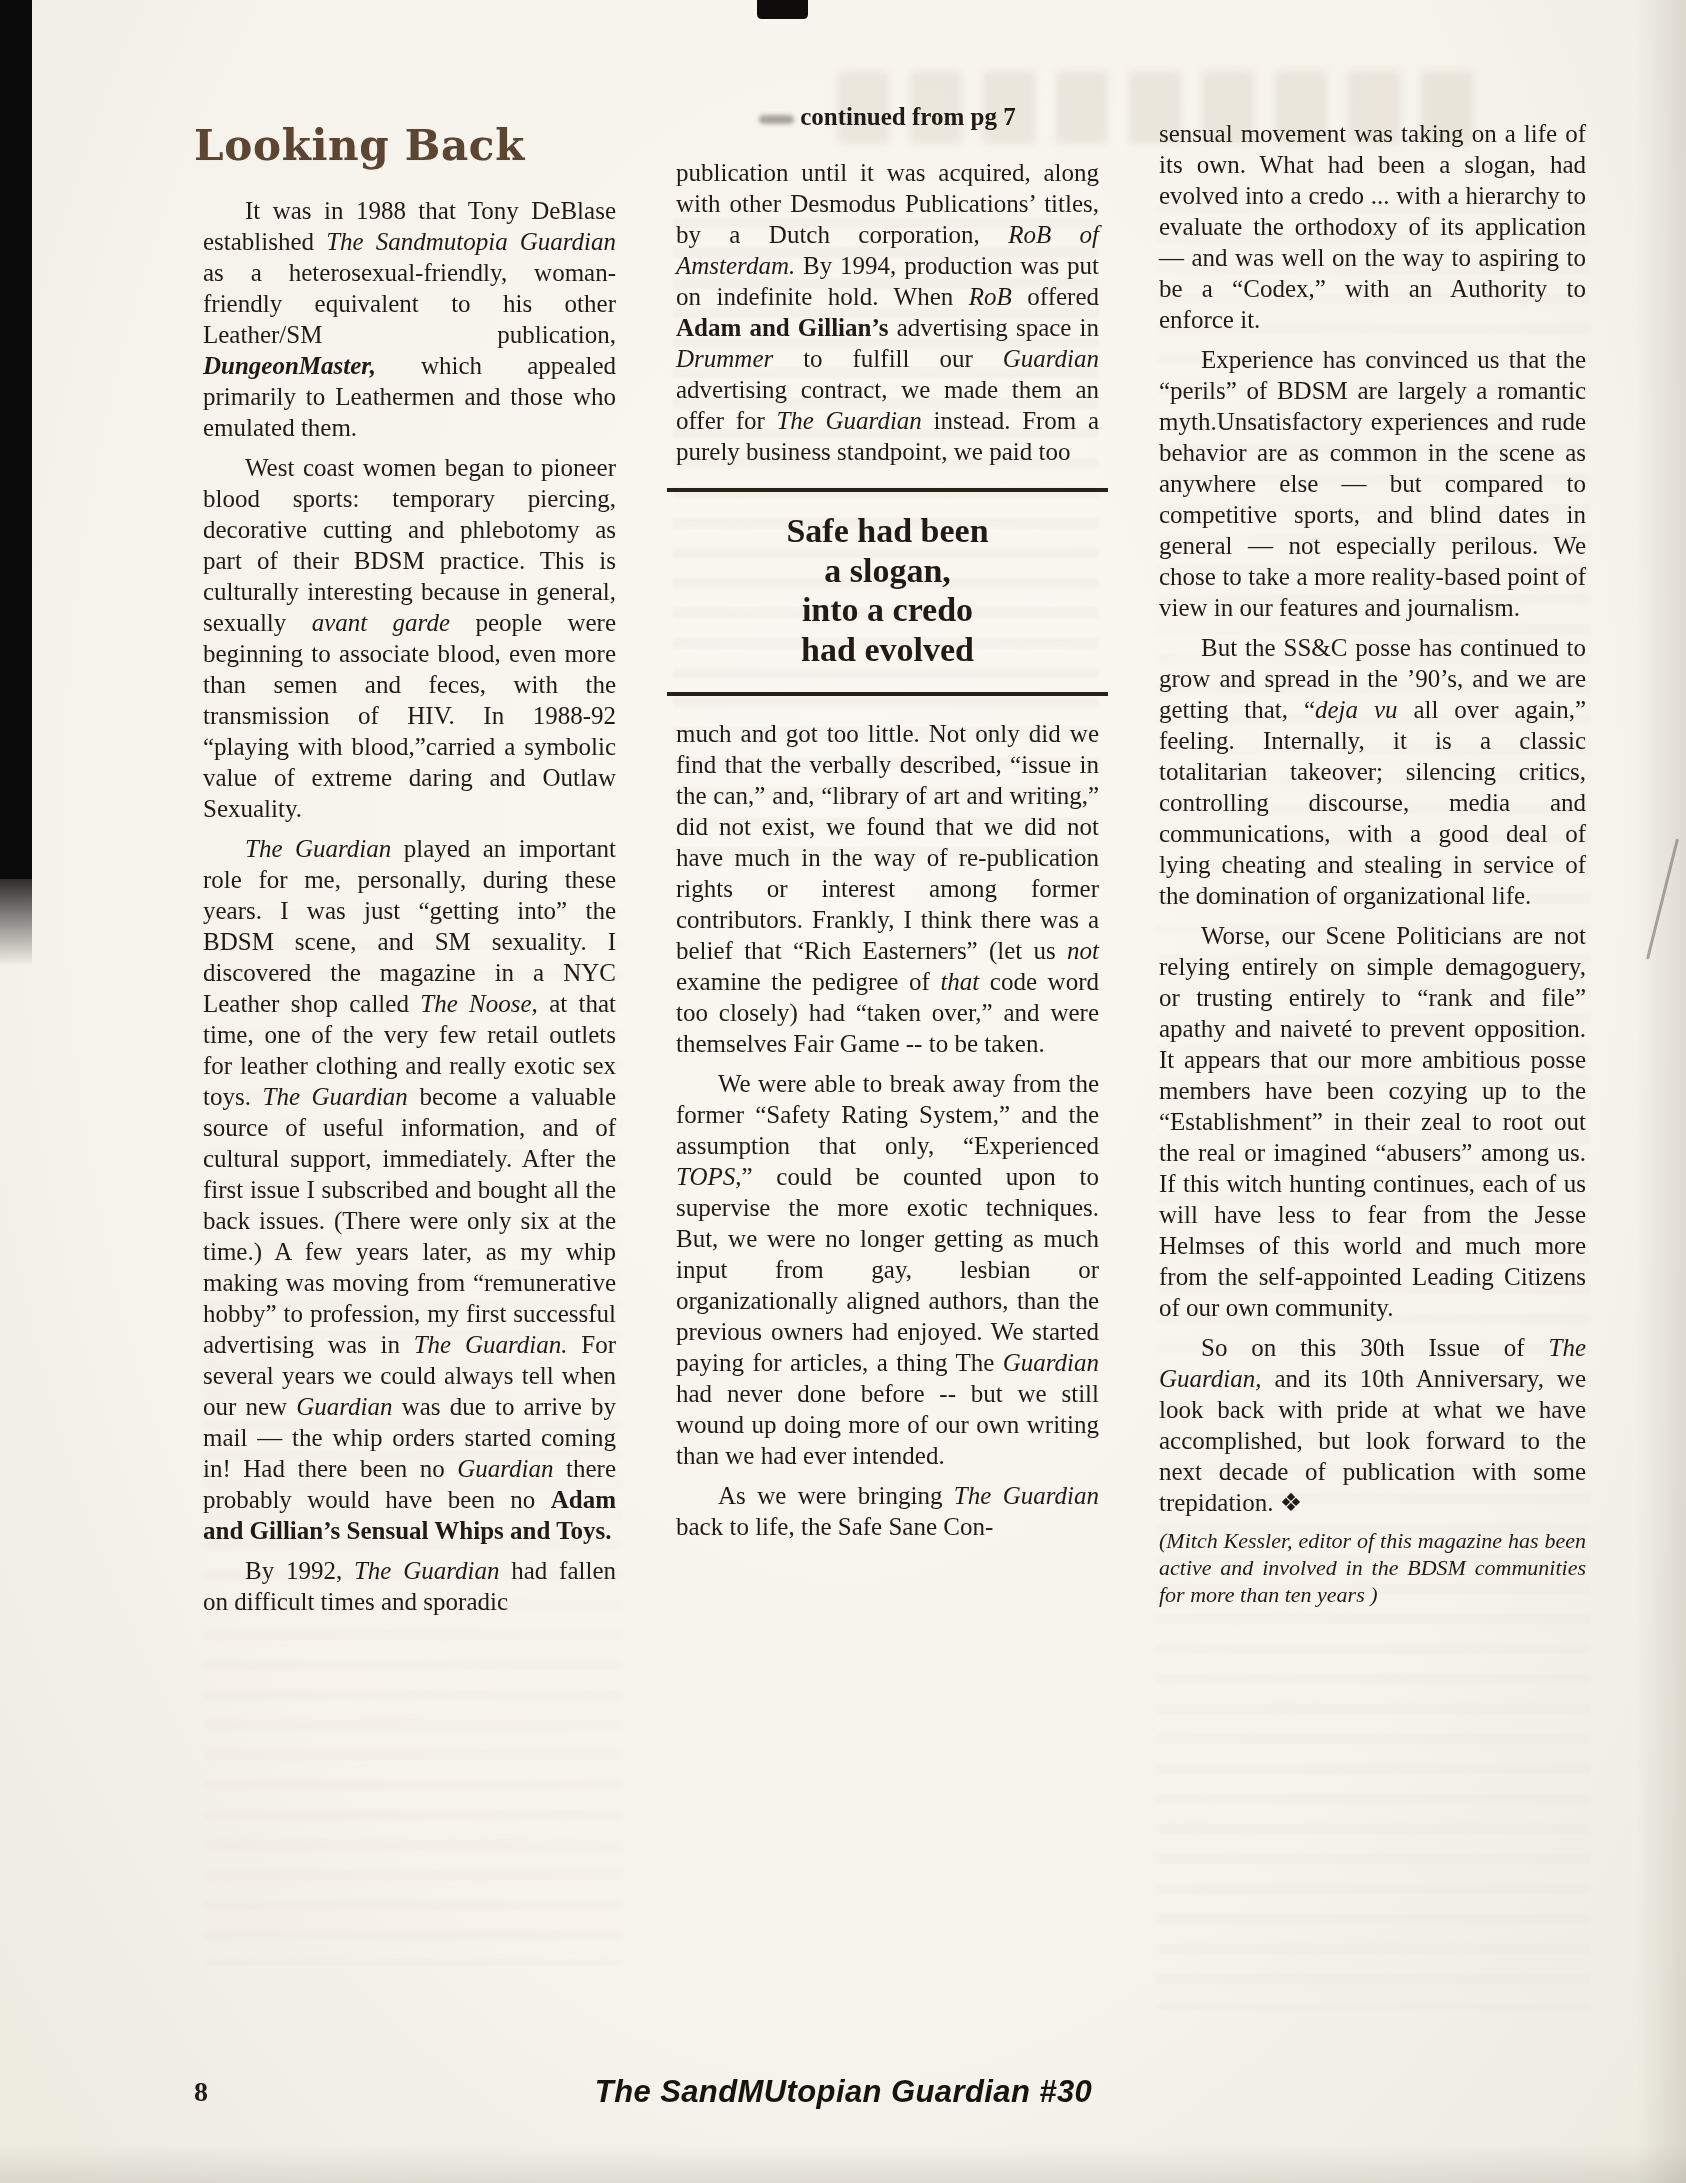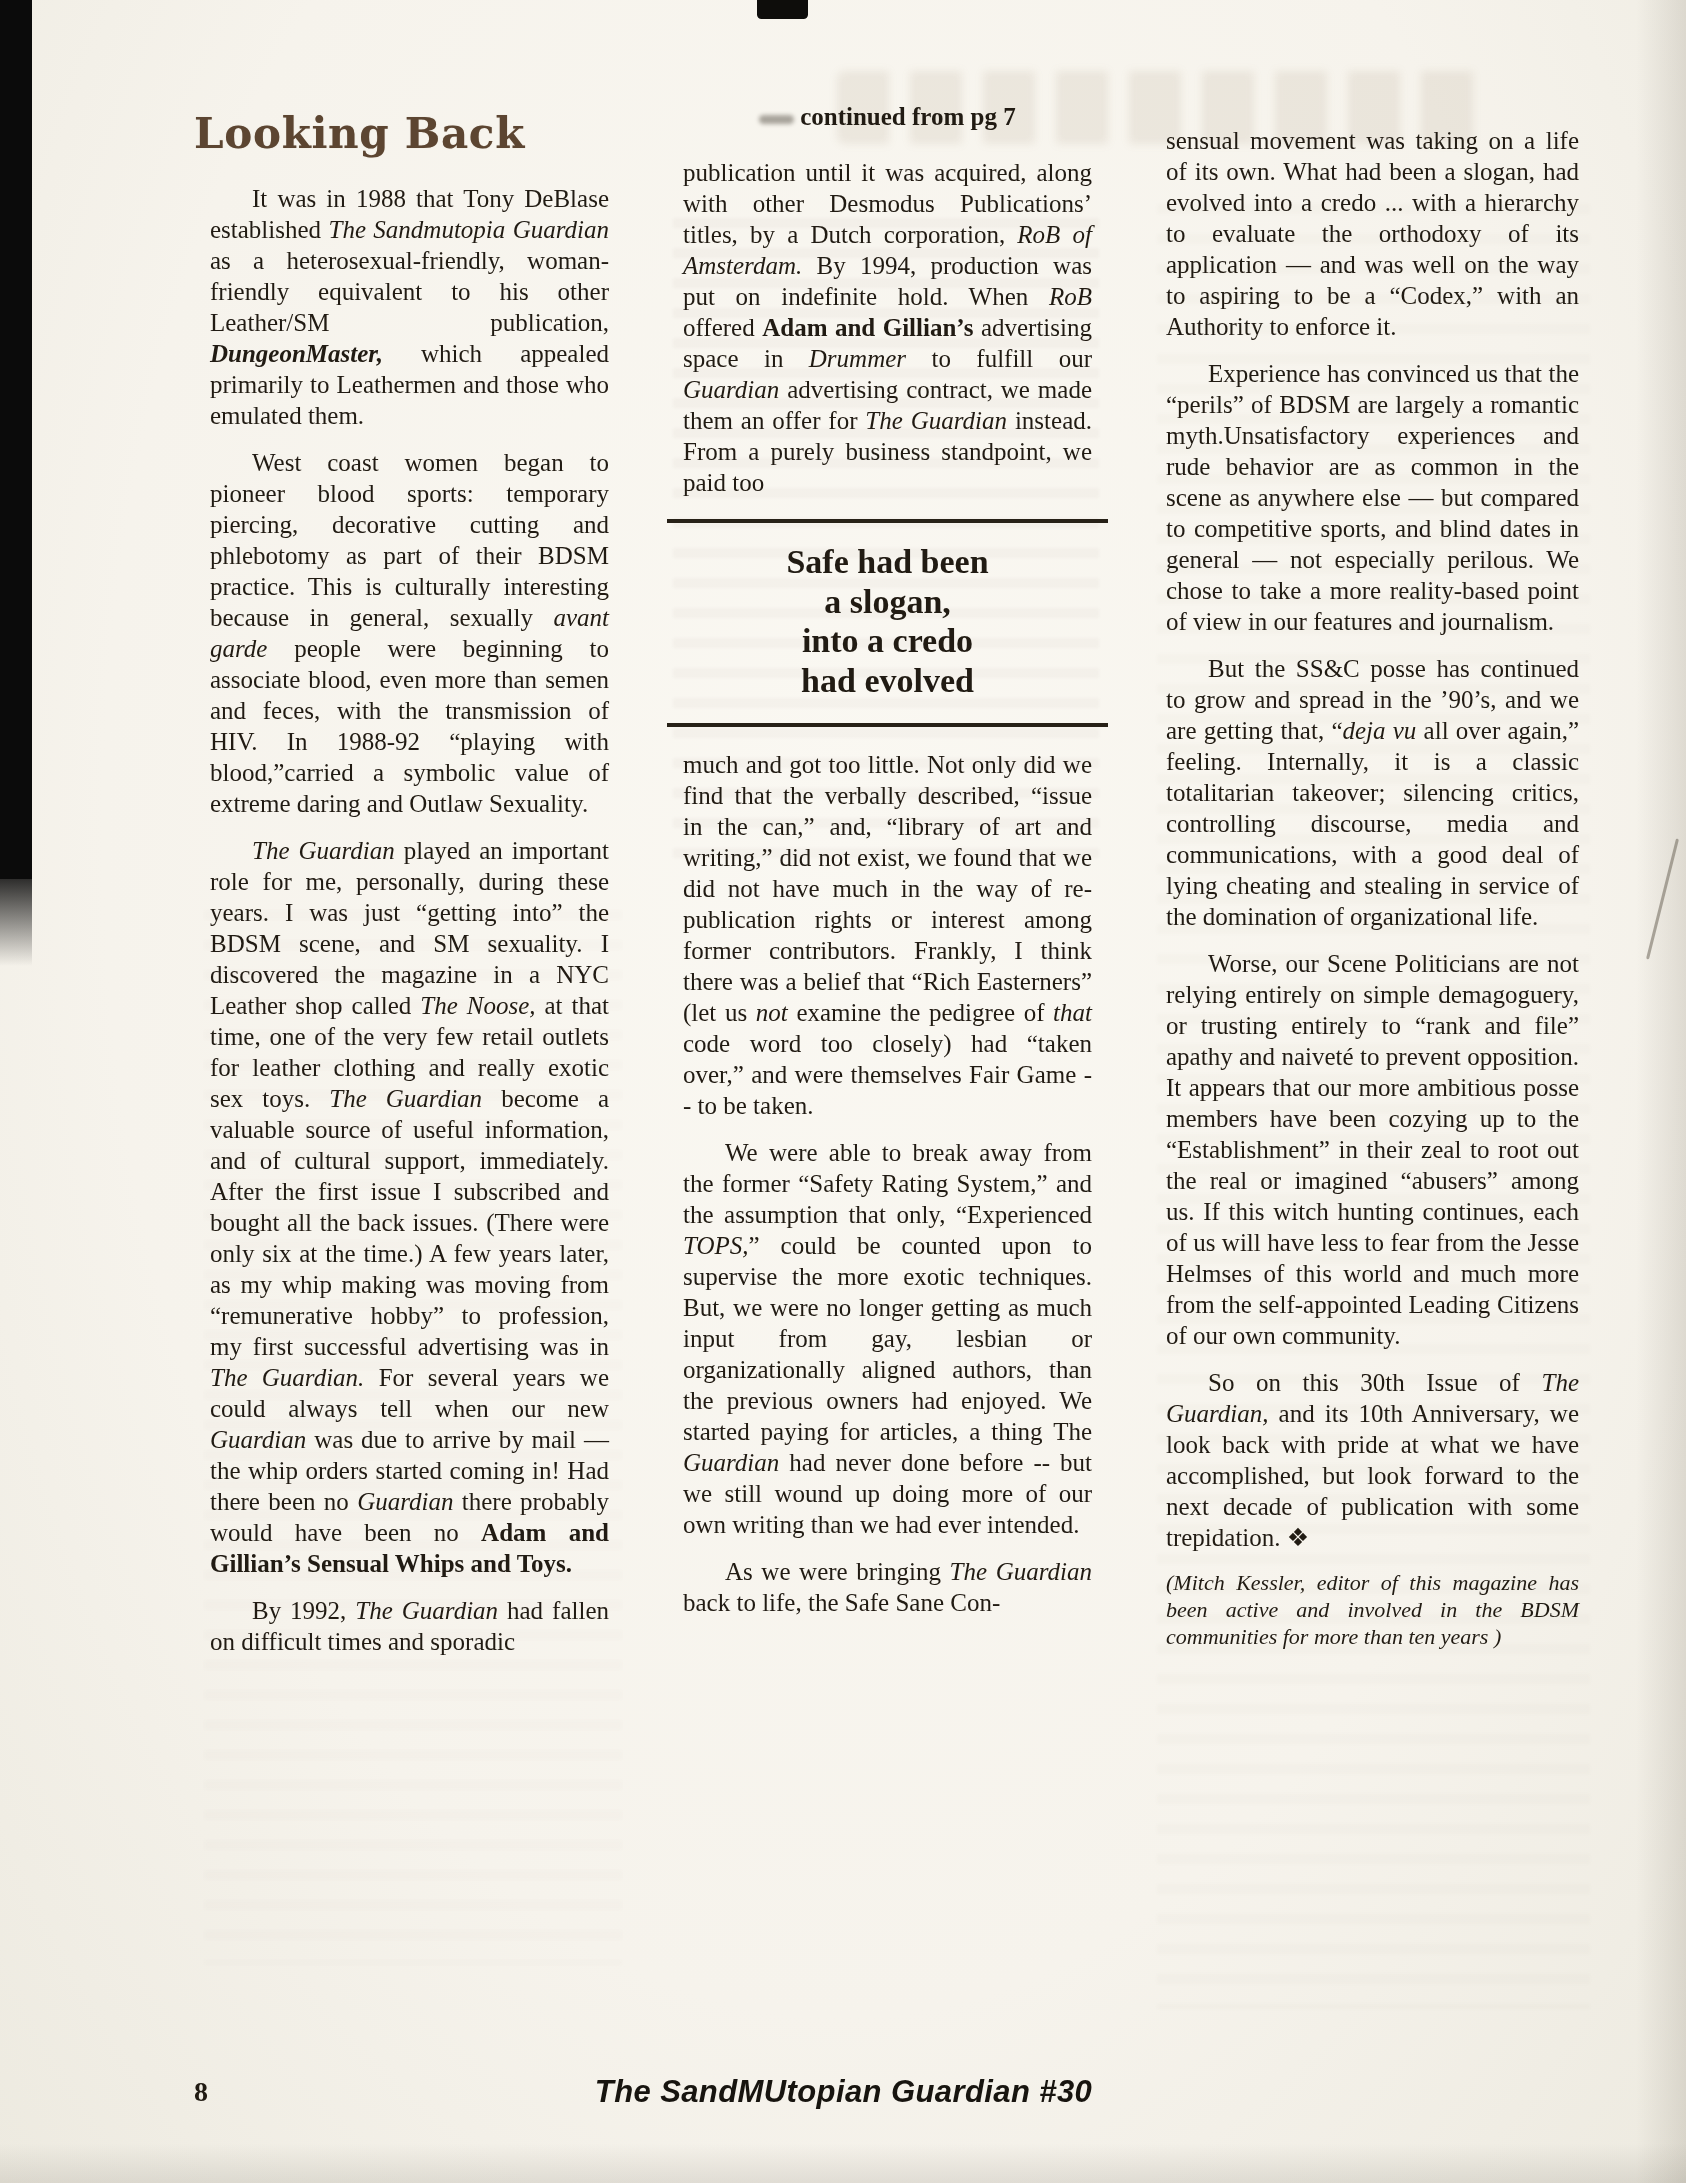--- a/index.html
+++ b/index.html
@@ -30,26 +30,26 @@
     background:repeating-linear-gradient(180deg,
       rgba(132,118,96,0.10) 0px, rgba(132,118,96,0.10) 10.2px,
       rgba(0,0,0,0) 10.2px, rgba(0,0,0,0) 30px); }
   .ghost-title { position:absolute; pointer-events:none; filter:blur(4.4px); opacity:0.55; border-radius:7.3px;
     background:repeating-linear-gradient(90deg,
       rgba(146,124,94,0.22) 0px, rgba(146,124,94,0.22) 52px,
       rgba(0,0,0,0) 52px, rgba(0,0,0,0) 73px); }
 
   
   .col { position:absolute; }
-  .col1 { left:194px;  top:109px; width:431px; }
+  .col1 { left:194px;  top:121px; width:431px; }
   .col2 { left:667px;  top:99px; width:441px; }
   .col3 { left:1150px; top:109px; width:445px; }
 
   .colbody { font-size:25px; line-height:31px; text-align:justify; hyphens:auto; -webkit-hyphens:auto; }
-  .colbody p { margin:16px; }
+  .colbody p { margin:9px; }
   .colbody p.indent { text-indent:42px; }
   .colbody .i  { font-style:italic; }
   .colbody .b  { font-weight:bold; }
   .colbody .bi { font-weight:bold; font-style:italic; }
   .colbody p.credit { font-size:22px; line-height:27px; margin-top:7.3px; }
 
   .title {
     margin:0 0 25px 0;
     font-family:"DejaVu Serif", serif;
     font-weight:700;

